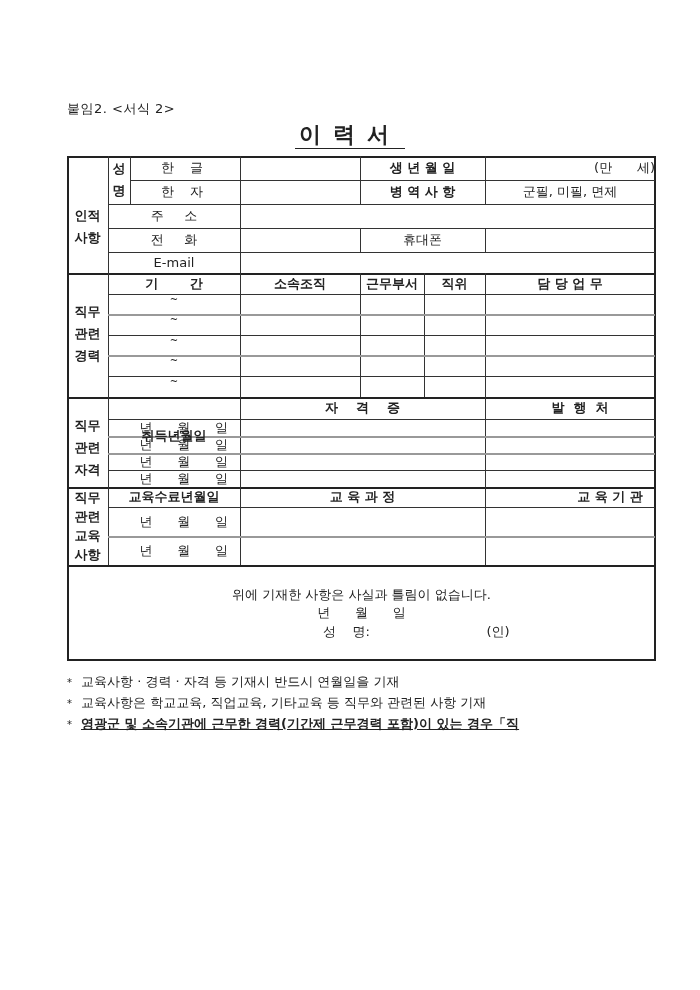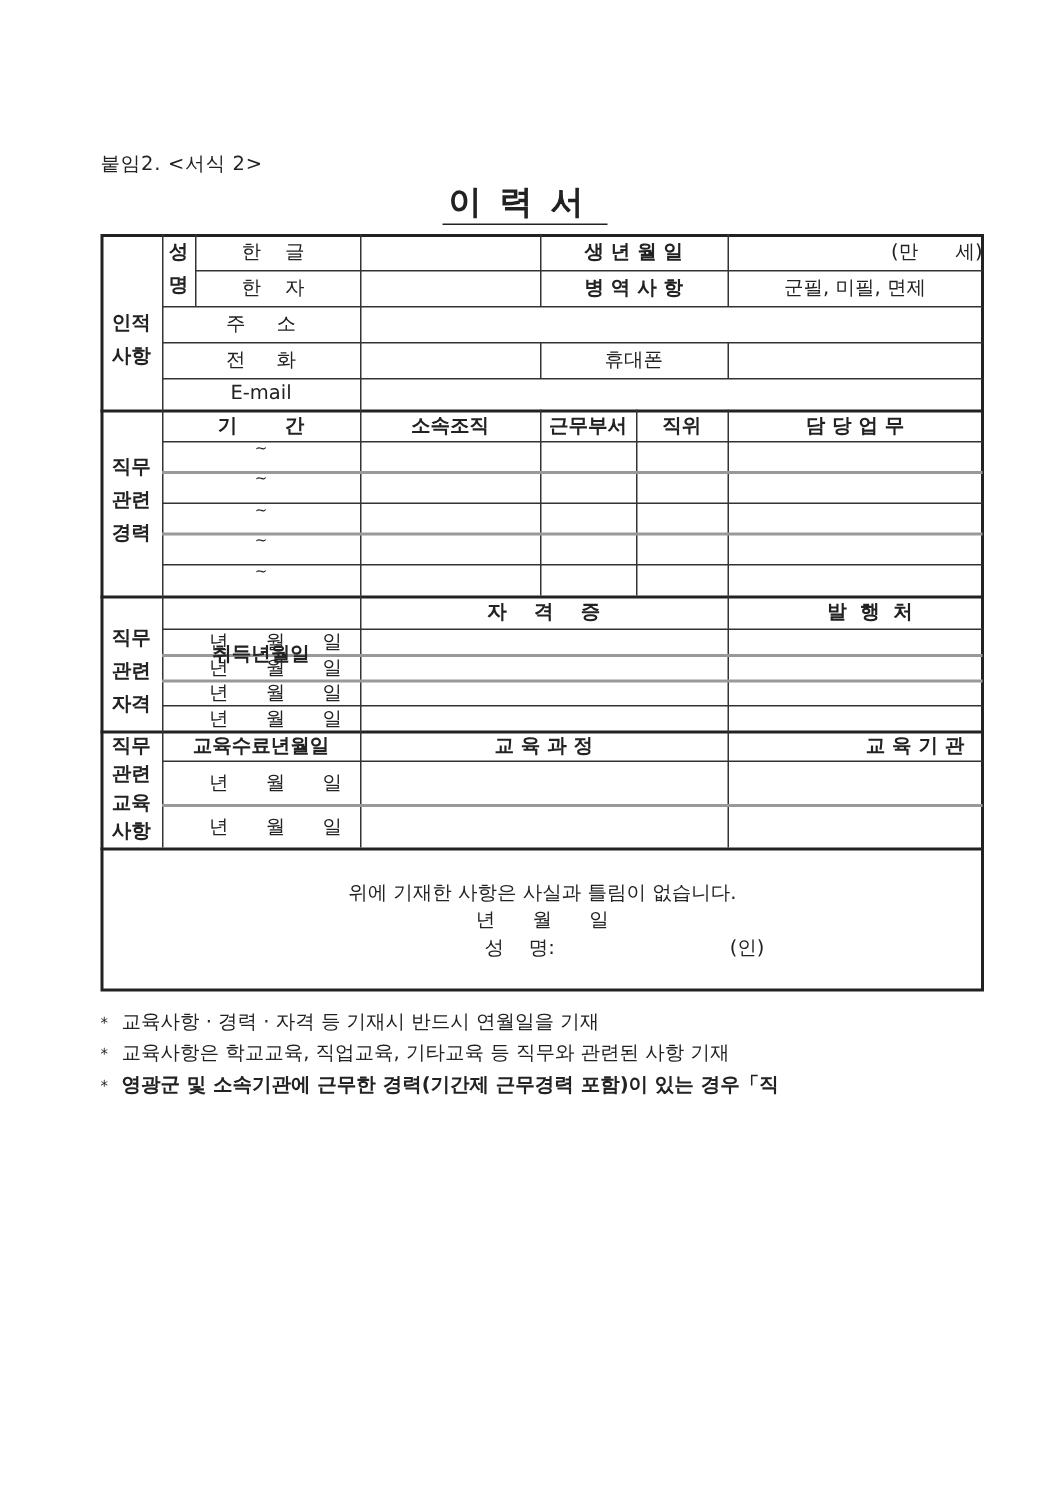--- a/index.html
+++ b/index.html
@@ -139,14 +139,14 @@
 
   <div class="cell" style="left:67px;top:585px;width:589px;height:20px;">위에 기재한 사항은 사실과 틀림이 없습니다.</div>
   <div class="cell" style="left:67px;top:604px;width:589px;height:18px;white-space:pre;">년      월      일</div>
   <div class="cell" style="left:323px;top:622px;width:60px;height:20px;white-space:pre;justify-content:flex-start;">성    명:</div>
   <div class="cell" style="left:478px;top:622px;width:40px;height:20px;">(인)</div>
 </div>
 
 <div class="notes">
   <div class="note"><span class="star">*</span><span>교육사항 · 경력 · 자격 등 기재시 반드시 연월일을 기재</span></div>
   <div class="note"><span class="star">*</span><span>교육사항은 학교교육, 직업교육, 기타교육 등 직무와 관련된 사항 기재</span></div>
-  <div class="note"><span class="star">*</span><span class="b" style="font-weight:bold;">영광군 및 소속기관에 근무한 경력(기간제 근무경력 포함)이 있는 경우「직</span></div>
+  <div class="note"><span class="star">*</span><span class="b" style="font-weight:bold;text-decoration:underline;">영광군 및 소속기관에 근무한 경력(기간제 근무경력 포함)이 있는 경우「직</span></div>
 </div>
 
 </body></html>

